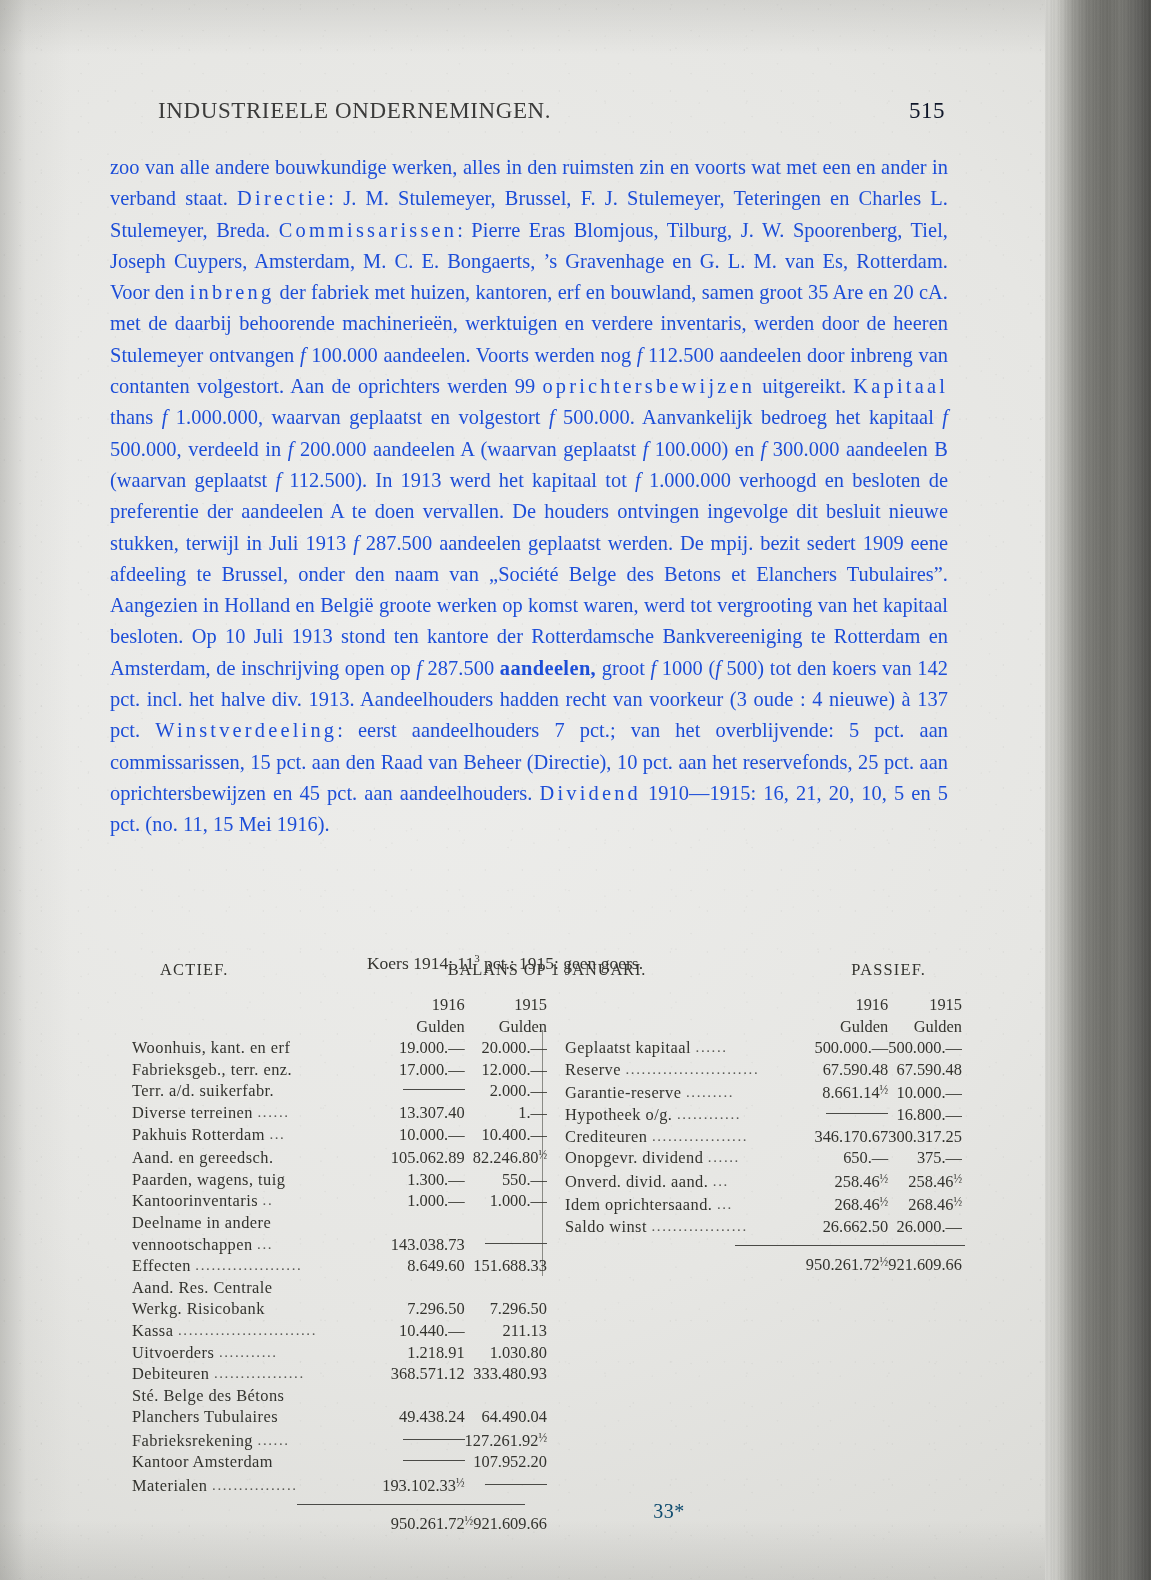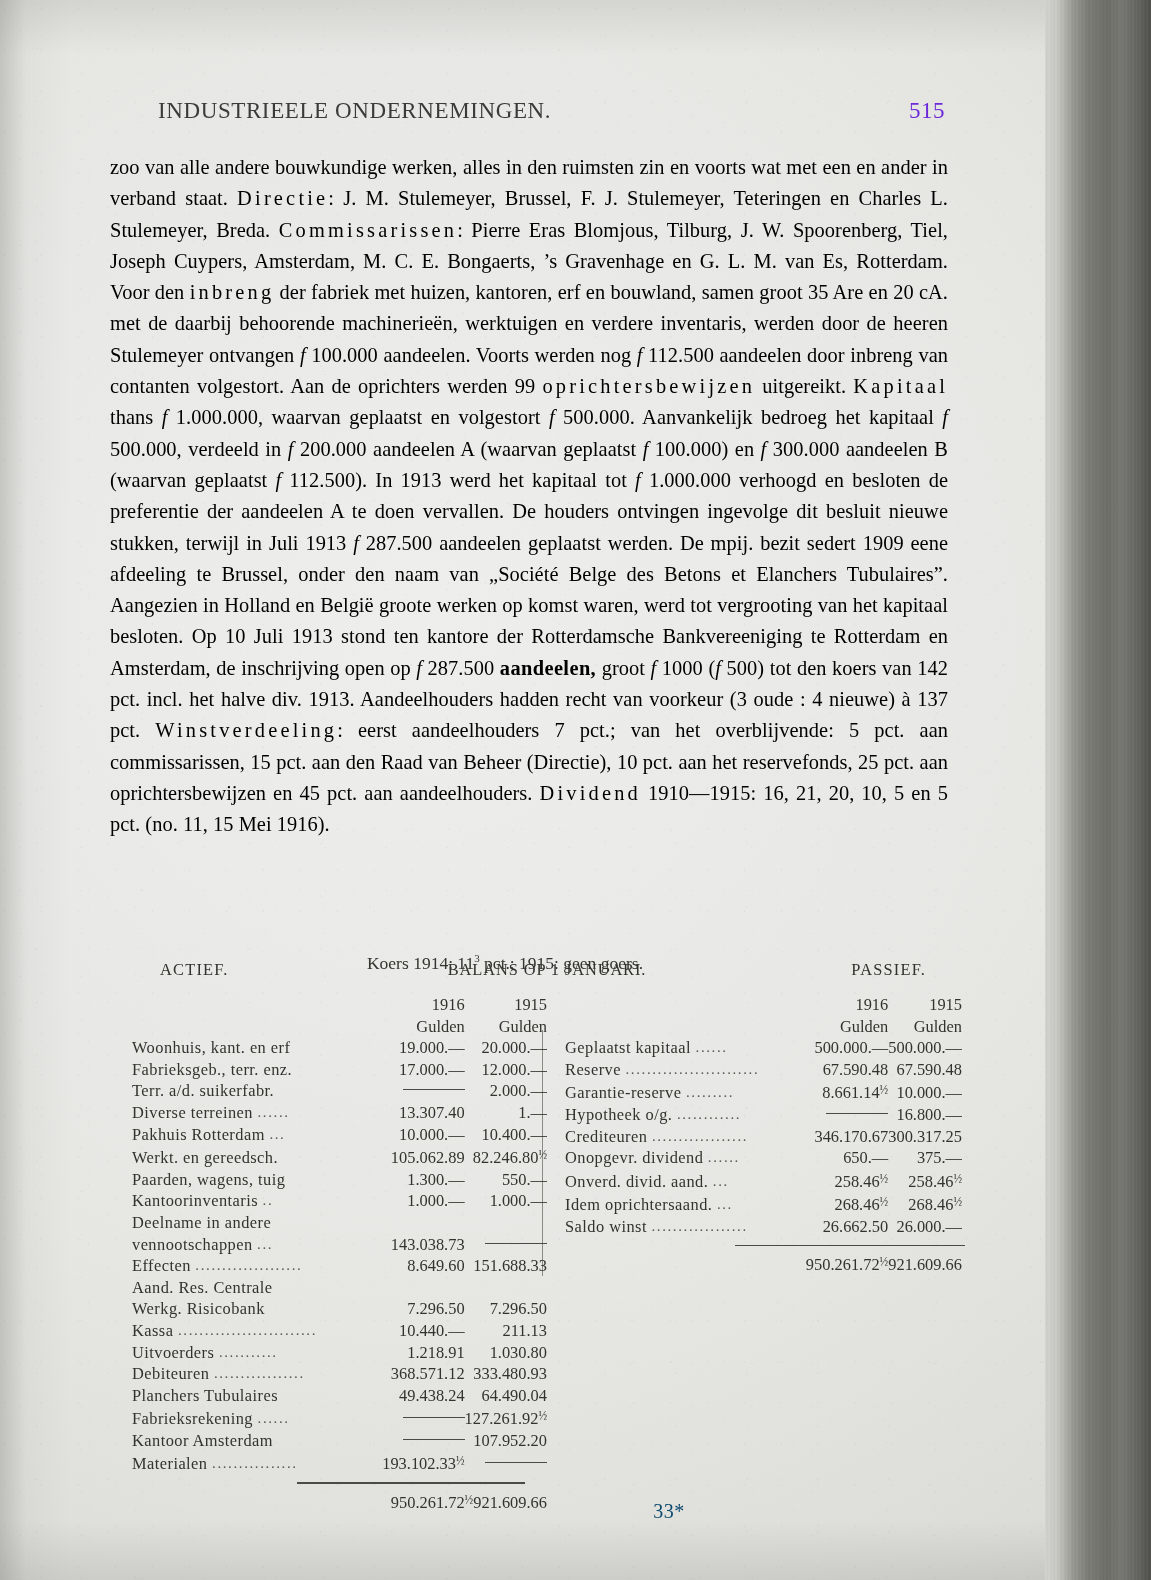--- a/index.html
+++ b/index.html
@@ -75,32 +75,32 @@
     font-size: 23px;
     letter-spacing: 0.6px;
     color: #3b3b3a;
     white-space: nowrap;
   }
   .header-pageno {
     position: absolute;
     right: 0; top: 0;
     font-size: 23px;
     letter-spacing: 0.5px;
-    color: #6d28d9;
+    color: #0f172a;
   }
 
   
   .prose {
     position: absolute;
     left: 110px; top: 152px;
     width: 838px;
     font-size: 20.4px;
     line-height: 31.3px;
     text-align: justify;
-    color: #000000;
+    color: #1d4ed8;
     letter-spacing: 0.05px;
   }
   .prose p { margin: 0; }
   .sp { letter-spacing: 3.2px; }      
   .bd { font-weight: bold; letter-spacing: .4px; }
   .fl { font-style: italic; }          
 
   
   .koers {
     position: absolute;
@@ -280,21 +280,21 @@
                   <td class="lbl lead">Diverse terreinen <span class="dots">......</span></td>
                   <td class="num c1">13.307.40</td>
                   <td class="num c2">1.—</td>
                 </tr>
                 <tr>
                   <td class="lbl lead">Pakhuis  Rotterdam <span class="dots">...</span></td>
                   <td class="num c1">10.000.—</td>
                   <td class="num c2">10.400.—</td>
                 </tr>
                 <tr>
-                  <td class="lbl lead">Werkt. en gereedsch.</td>
+                  <td class="lbl lead">Aand. en gereedsch.</td>
                   <td class="num c1">105.062.89</td>
                   <td class="num c2">82.246.80<span class="frac">½</span></td>
                 </tr>
                 <tr>
                   <td class="lbl lead">Paarden, wagens, tuig</td>
                   <td class="num c1">1.300.—</td>
                   <td class="num c2">550.—</td>
                 </tr>
                 <tr>
                   <td class="lbl lead">Kantoorinventaris <span class="dots">..</span></td>
@@ -333,20 +333,25 @@
                 </tr>
                 <tr>
                   <td class="lbl lead">Uitvoerders <span class="dots">...........</span></td>
                   <td class="num c1">1.218.91</td>
                   <td class="num c2">1.030.80</td>
                 </tr>
                 <tr>
                   <td class="lbl lead">Debiteuren <span class="dots">.................</span></td>
                   <td class="num c1">368.571.12</td>
                   <td class="num c2">333.480.93</td>
+                </tr>
+                <tr>
+                  <td class="lbl lead">Sté. Belge des Bétons</td>
+                  <td class="num c1"></td>
+                  <td class="num c2"></td>
                 </tr>
                 <tr>
                   <td class="lbl lead indent">Planchers Tubulaires</td>
                   <td class="num c1">49.438.24</td>
                   <td class="num c2">64.490.04</td>
                 </tr>
                 <tr>
                   <td class="lbl lead">Fabrieksrekening <span class="dots">......</span></td>
                   <td class="num c1"><span class="dash"></span></td>
                   <td class="num c2">127.261.92<span class="frac">½</span></td>

